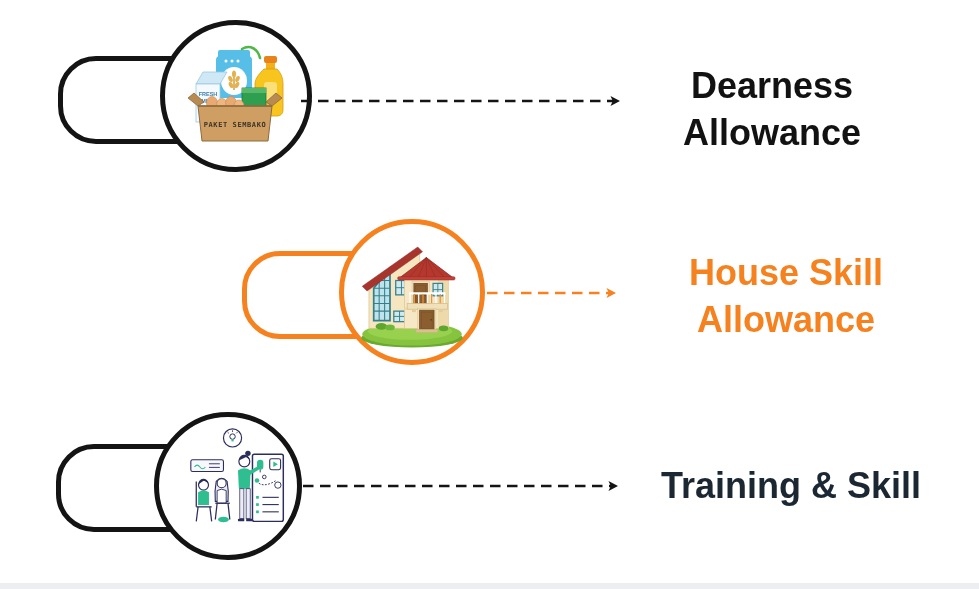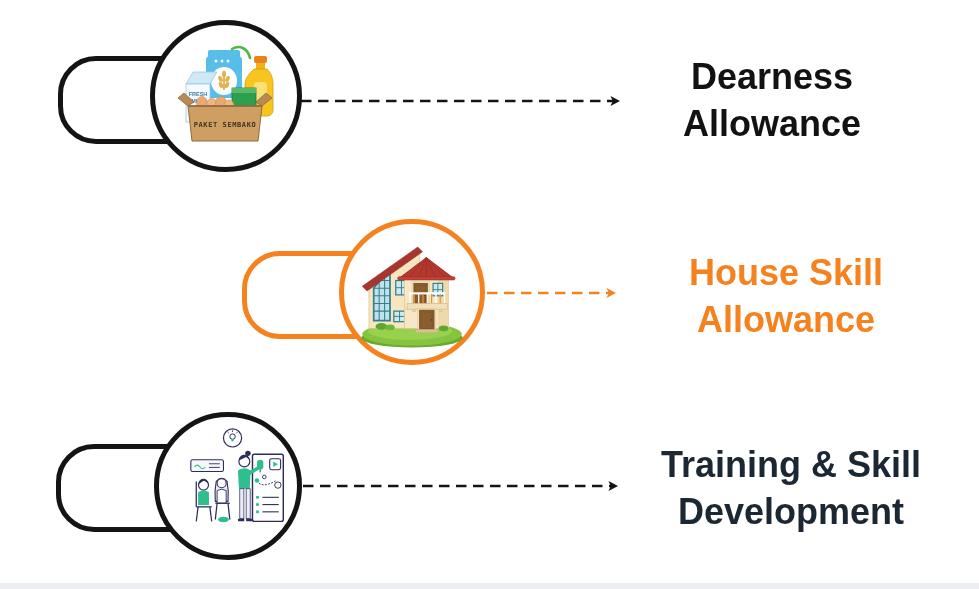--- a/index.html
+++ b/index.html
@@ -8,33 +8,33 @@
   .row{position:absolute;inset:0;}
   .pill{position:absolute;border:5px solid var(--shape);border-radius:38px;background:#fff;box-sizing:border-box;}
   .circle{position:absolute;border:5px solid var(--shape);border-radius:50%;background:#fff;box-sizing:border-box;
           display:flex;align-items:center;justify-content:center;}
   .arrow{position:absolute;overflow:visible;}
   .arrow .dash{stroke:var(--shape);stroke-width:2.6;stroke-dasharray:10.5 6.5;fill:none;}
   .arrow .head{fill:var(--shape);stroke:none;}
   .label{position:absolute;text-align:center;font-weight:700;font-size:36px;line-height:47px;color:var(--text);}
   
   .r1 .pill{left:58px;top:56px;width:192px;height:88px;}
-  .r1 .circle{left:150px;top:20px;width:152px;height:152px;}
+  .r1 .circle{left:160px;top:20px;width:152px;height:152px;}
   .r1 .arrow{left:300px;top:88px;width:326px;height:26px;}
-  .r1 .label{left:622px;top:53px;width:300px;}
+  .r1 .label{left:622px;top:62px;width:300px;}
   
   .r2 .pill{left:242px;top:251px;width:192px;height:88px;}
   .r2 .circle{left:339px;top:219px;width:146px;height:146px;}
   .r2 .arrow{left:486px;top:280px;width:136px;height:26px;}
   .r2 .label{left:636px;top:249px;width:300px;}
   
   .r3 .pill{left:56px;top:444px;width:192px;height:88px;}
   .r3 .circle{left:154px;top:412px;width:148px;height:148px;}
   .r3 .arrow{left:302px;top:473px;width:322px;height:26px;}
-  .r3 .label{left:636px;top:441px;width:310px;}
+  .r3 .label{left:636px;top:462px;width:310px;}
   .footer-bar{position:absolute;left:0;right:0;top:583px;height:6px;}
 </style>
 </head>
 <body style="background: rgb(255, 255, 255);">
 
 <div class="row r1" style="--shape: #141414; --text: #121212;">
   <div class="pill"></div>
   <div class="circle">
     <svg width="136" height="136" viewBox="0 0 136 136">
       <g>
@@ -260,17 +260,16 @@
         <ellipse cx="70" cy="112" rx="6" ry="3" fill="#2FBE8F"></ellipse>
       </g>
     </svg>
   </div>
   <svg class="arrow" viewBox="0 0 322 26" width="322" height="26">
     <line class="dash" x1="1" y1="13" x2="309" y2="13"></line>
     <path class="head" d="M316,13 L306.5,8 L308.8,13 L306.5,18 Z"></path>
   </svg>
   <div class="label">
     <div>Training &amp; Skill</div>
-    <div>Development</div>
   </div>
 </div>
 
 <div class="footer-bar" style="background: rgb(237, 238, 242);"></div>
 
 </body></html>

